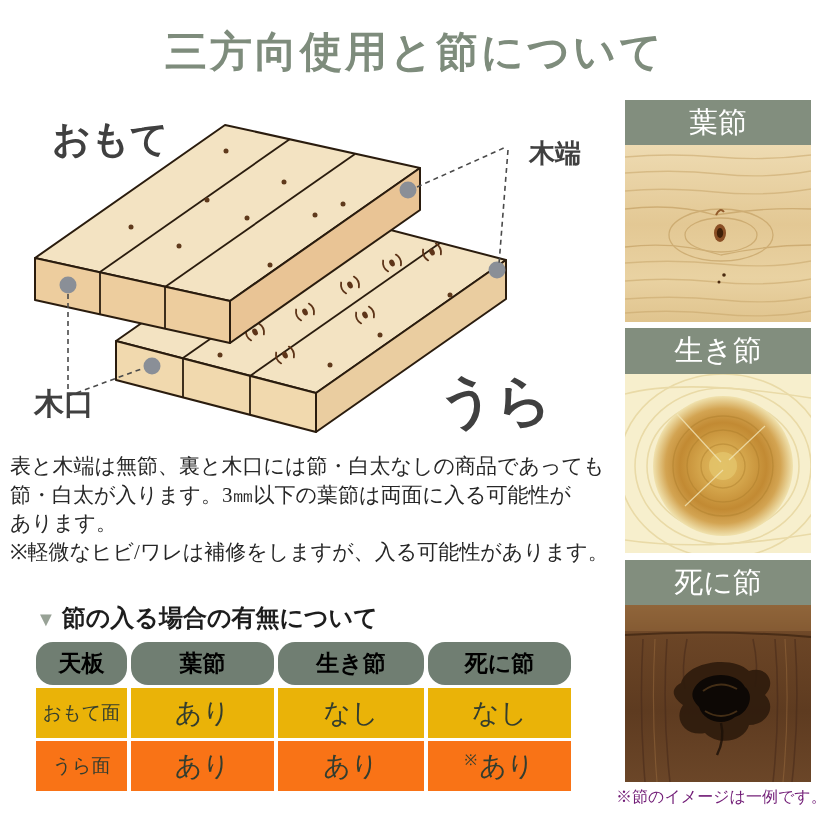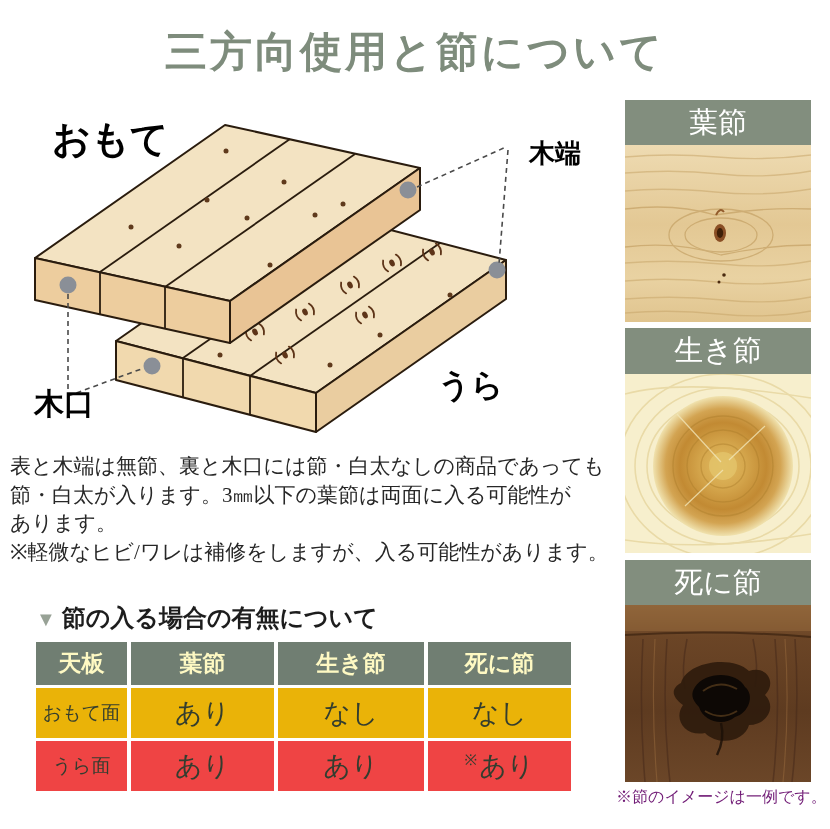--- a/index.html
+++ b/index.html
@@ -6,47 +6,47 @@
   html,body { background:#fff; }
   .canvas {
     position:relative; width:830px; height:829px; background:#ffffff;
     font-family:Liberation Serif, serif; overflow:hidden;
   }
   .page-title {
     position:absolute; left:0; top:24px; width:830px; text-align:center;
     font-size:42px; font-weight:600; letter-spacing:3px; color:#7e8c7c;
   }
   
-  .illu-label { position:absolute; color:#000000; font-weight:600; }
+  .illu-label { position:absolute; color:#404040; font-weight:600; }
   .lbl-front { left:52px;  top:114px; font-size:38px; }
   .lbl-edge  { left:529px; top:136px; font-size:26px; }
   .lbl-end   { left:34px;  top:384px; font-size:30px; }
-  .lbl-back  { left:438px; top:364px; font-size:32px; }
+  .lbl-back  { left:438px; top:364px; font-size:56px; }
   .illu-svg { position:absolute; left:20px; top:100px; }
   
   .description {
     position:absolute; left:10px; top:452px; width:612px;
     font-size:21px; line-height:1.36; color:#272727; white-space:pre-line;
     font-weight:500;
   }
   
   .table-title { position:absolute; left:36px; top:602px; font-size:24px; color:#1d1d1d; font-weight:600; }
   .table-title .marker { color:#98a296; font-size:20px; margin-right:6px; }
   .knot-table {
     position:absolute; left:36px; top:642px;
     display:grid; grid-template-columns:91px 143px 146px 143px;
     grid-template-rows:43px 50px 50px; column-gap:4px; row-gap:3px;
   }
   .knot-table .hcell {
-    background:#707e72; color:#fef9c3; font-size:23px; font-weight:600;
-    display:flex; align-items:center; justify-content:center;
+    background:#707e72; color:#000000; font-size:23px; font-weight:600;
+    display:flex; align-items:center; justify-content:center;border-radius:17px;
   }
   .knot-table .cell { display:flex; align-items:center; justify-content:center; color:#333d2f; }
   .knot-table .r1 { background:#eab308; }
-  .knot-table .r2 { background:#ef4444; }
+  .knot-table .r2 { background:#f97316; }
   .knot-table .rowlabel { font-size:19px; font-weight:500; }
   .knot-table .val { font-size:27px; font-weight:500; }
   .knot-table .mark { font-size:15px; align-self:flex-start; margin-top:8px; margin-right:2px; }
   .table-footnote {
     position:absolute; left:19px; top:793px; width:600px;
     font-size:16px; color:#141414; font-weight:500;
   }
   
   .photo-block { position:absolute; left:625px; width:186px; }
   .pb1 { top:100px; } .pb2 { top:328px; } .pb3 { top:560px; }

